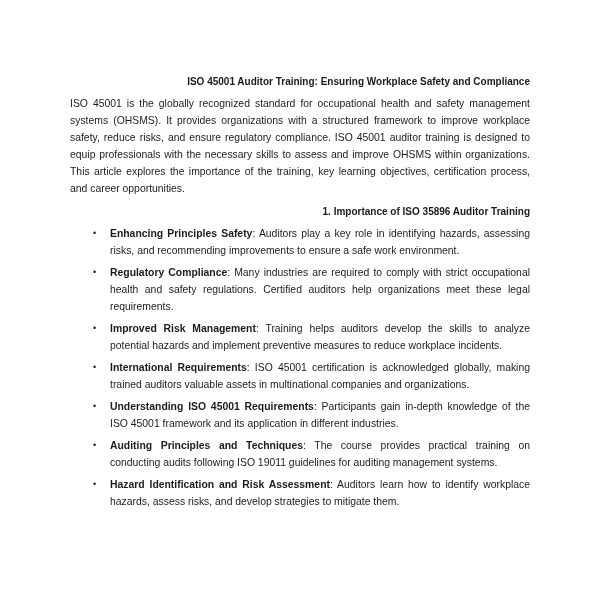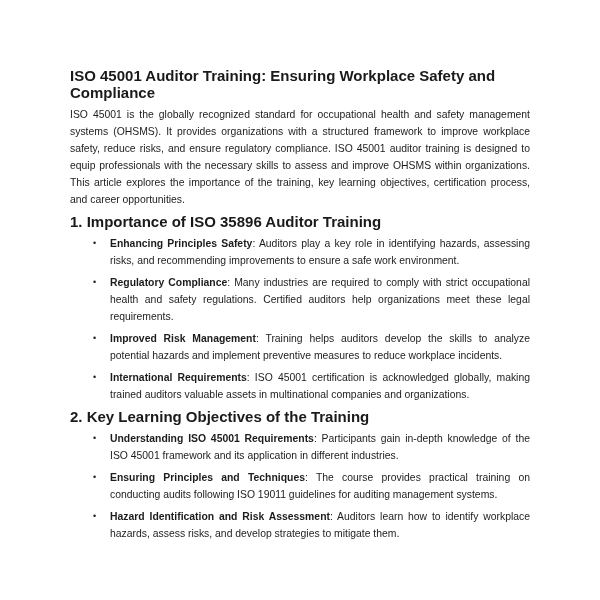--- a/index.html
+++ b/index.html
@@ -19,24 +19,24 @@
     padding: 67px 70px 0 70px;
     background: #ffffff;
     font-family: "Liberation Sans", "DejaVu Sans", sans-serif;
     font-size: 10.4px;
     line-height: 17px;
     color: #1c1c1c;
     text-align: justify;
   }
   .doc-title,
   .section-heading {
-    font-size: 15px;
+    font-size: 10px;
     font-weight: bold;
-    margin: 0 0 5px 0;
-    text-align: left;
+    margin: 6px 0 5px 0;
+    text-align: right;
     color: #1a1a1a;
   }
   .para {
     margin: 0 0 5px 0;
   }
   .bullet-list {
     list-style: none;
     margin: 0;
     padding: 0;
   }
@@ -81,31 +81,30 @@
     <li class="bullet-item">
       <span class="bullet-marker">•</span>
       <span class="term">Improved Risk Management</span><span>: Training helps auditors develop the skills to analyze potential hazards and implement preventive measures to reduce workplace incidents.</span>
     </li>
     <li class="bullet-item">
       <span class="bullet-marker">•</span>
       <span class="term">International Requirements</span><span>: ISO 45001 certification is acknowledged globally, making trained auditors valuable assets in multinational companies and organizations.</span>
     </li>
   </ul>
 
-  <h2 class="section-heading">2. Key Learning Objectives of the Training</h2>
 
 
   <ul class="bullet-list">
     <li class="bullet-item">
       <span class="bullet-marker">•</span>
       <span class="term">Understanding ISO 45001 Requirements</span><span>: Participants gain in-depth knowledge of the ISO 45001 framework and its application in different industries.</span>
     </li>
     <li class="bullet-item">
       <span class="bullet-marker">•</span>
-      <span class="term">Ensuring Principles and Techniques</span><span>: The course provides practical training on conducting audits following ISO 19011 guidelines for auditing management systems.</span>
+      <span class="term">Auditing Principles and Techniques</span><span>: The course provides practical training on conducting audits following ISO 19011 guidelines for auditing management systems.</span>
     </li>
     <li class="bullet-item">
       <span class="bullet-marker">•</span>
       <span class="term">Hazard Identification and Risk Assessment</span><span>: Auditors learn how to identify workplace hazards, assess risks, and develop strategies to mitigate them.</span>
     </li>
   </ul>
 
 </main>
 
 </body></html>

